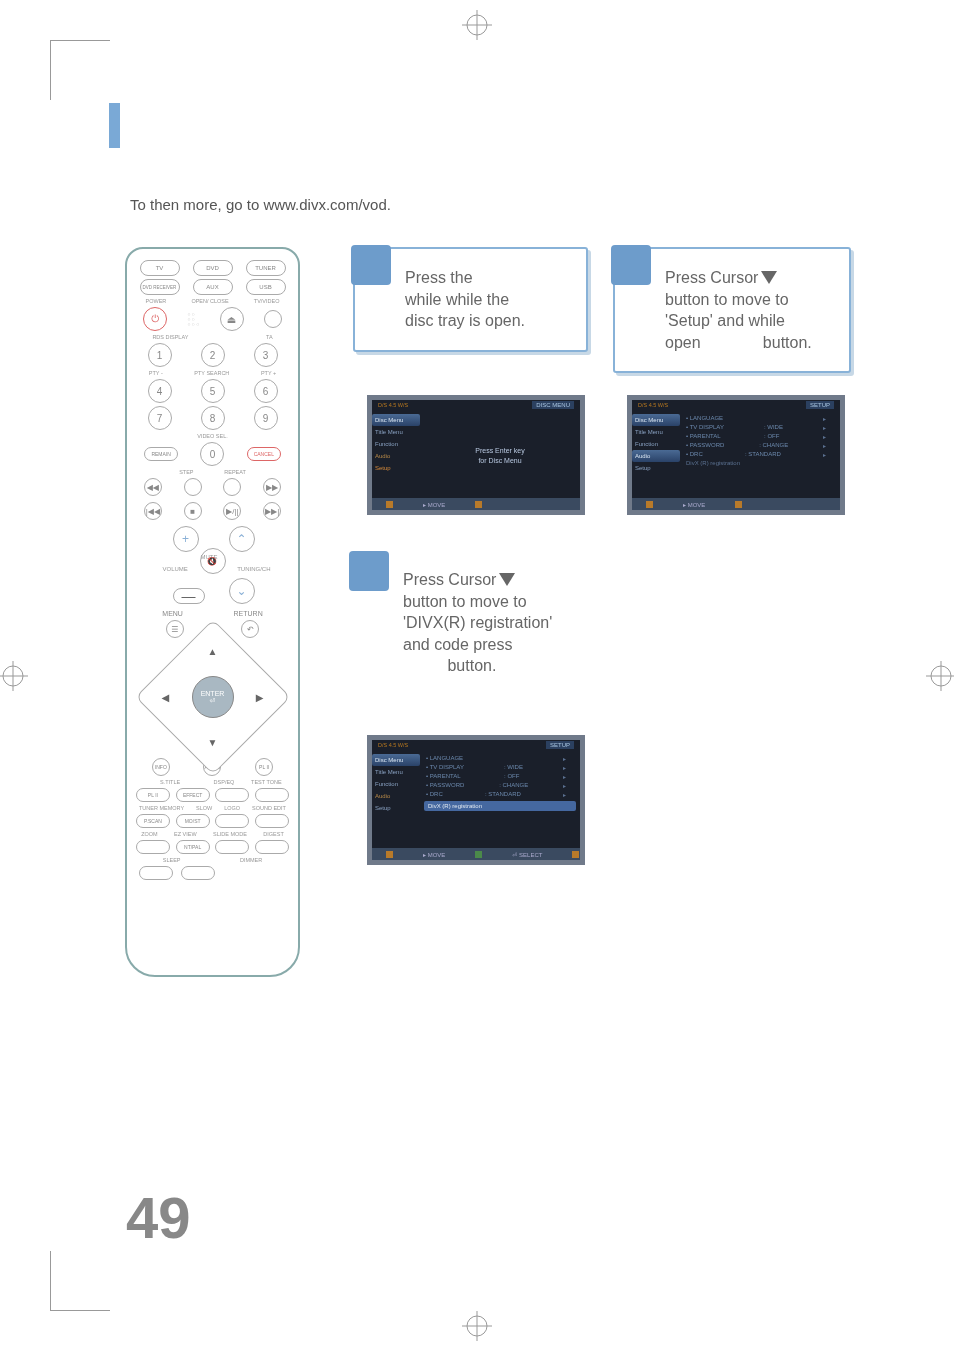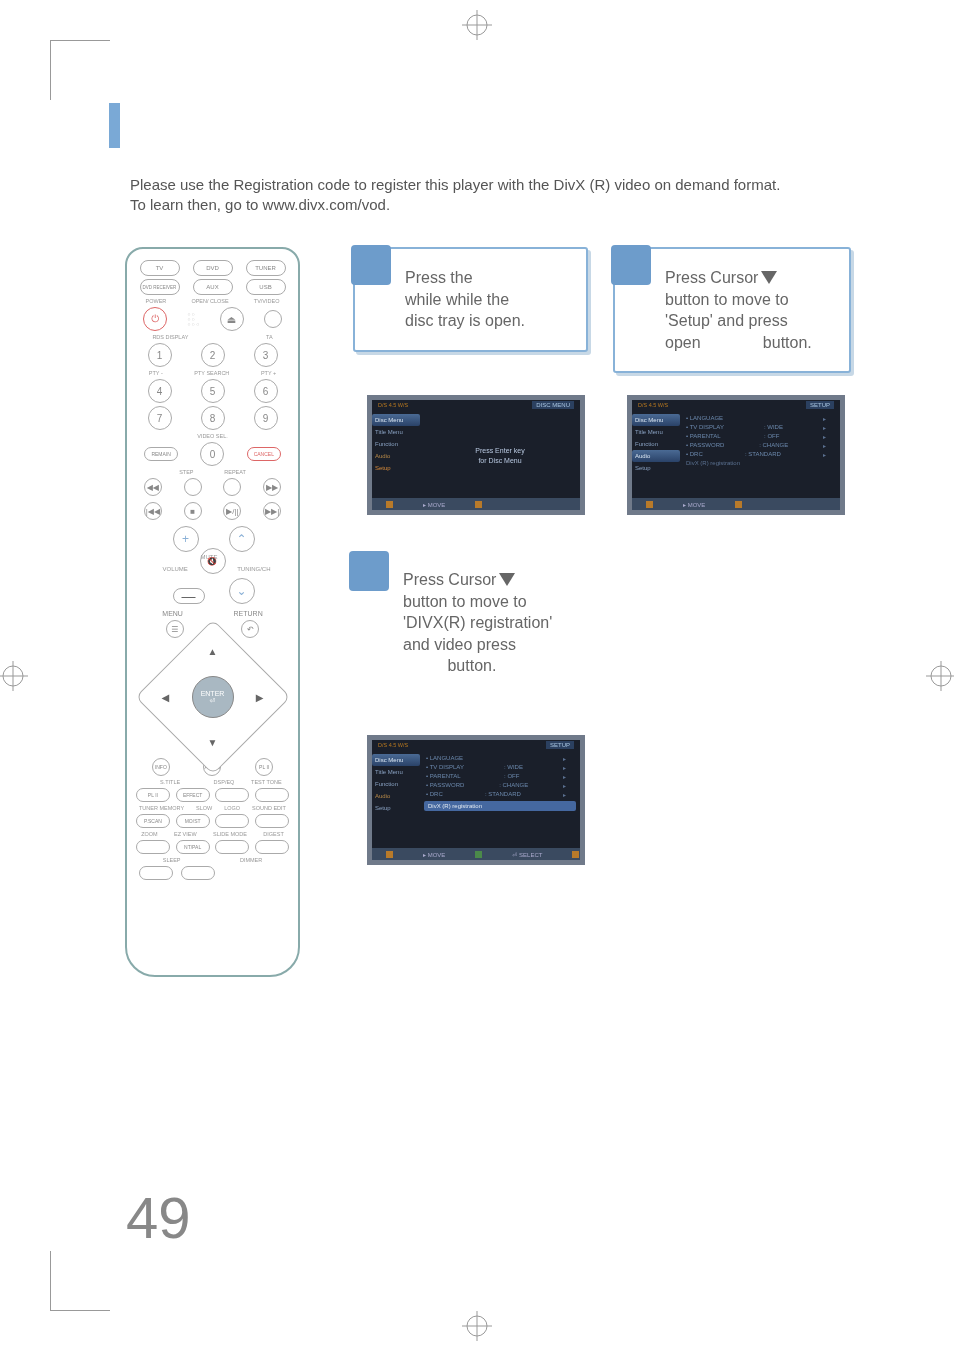--- a/index.html
+++ b/index.html
@@ -234,21 +234,21 @@
     border-top: 13px solid #666;
     vertical-align: -1px;
     margin-left: 3px;
   }
   .page-number {
     position: absolute;
     left: 126px;
     bottom: 100px;
     font-size: 58px;
     color: #888;
-    font-weight: 400;
+    font-weight: 700;
   }
 </style>
 </head>
 <body>
 
 <svg class="registration-mark reg-top" viewBox="0 0 30 30">
     <circle cx="15" cy="15" r="10" fill="none" stroke="#999"></circle>
     <line x1="15" y1="0" x2="15" y2="30" stroke="#999"></line>
     <line x1="0" y1="15" x2="30" y2="15" stroke="#999"></line>
   </svg>
@@ -267,22 +267,22 @@
     <line x1="15" y1="0" x2="15" y2="30" stroke="#999"></line>
     <line x1="0" y1="15" x2="30" y2="15" stroke="#999"></line>
   </svg>
 
 <div class="corner-top"></div>
 <div class="corner-bottom"></div>
 
 <div class="accent-bar"></div>
 
 <div class="intro">
-  <span>Please use the Registration code to register this player with the DivX (R) video on demand format.</span><br>
-  <span>To learn then, go to www.divx.com/vod.</span>
+  <br>
+  <span>To then more, go to www.divx.com/vod.</span>
 </div>
 
 <div class="remote">
   <div class="row">
     <span class="pill">TV</span>
     <span class="pill">DVD</span>
     <span class="pill">TUNER</span>
   </div>
   <div class="row">
     <span class="pill" style="font-size:4.5px">DVD RECEIVER</span>
@@ -442,30 +442,30 @@
   <div class="step-badge"></div>
   <span>Press the</span><br>
   <span>while while the</span><br>
   <span>disc tray is open.</span>
 </div>
 
 <div class="step-box" style="left:613px; top:247px; width:238px;">
   <div class="step-badge"></div>
   <span>Press Cursor</span><span class="triangle-down"></span><br>
   <span>button to move to</span><br>
-  <span>'Setup' and press</span><br>
+  <span>'Setup' and while</span><br>
   <span>open</span>&nbsp;&nbsp;&nbsp;&nbsp;&nbsp;&nbsp;&nbsp;&nbsp;&nbsp;&nbsp;&nbsp;&nbsp;&nbsp;&nbsp;<span>button.</span>
 </div>
 
 <div class="step-box" style="left:353px; top:555px; width:260px; border:none; box-shadow:none; padding:14px 14px 14px 50px;">
   <div class="step-badge"></div>
   <span>Press Cursor</span><span class="triangle-down"></span><br>
   <span>button to move to</span><br>
   <span>'DIVX(R) registration'</span><br>
-  <span>and video press</span><br>
+  <span>and code press</span><br>
   &nbsp;&nbsp;&nbsp;&nbsp;&nbsp;&nbsp;&nbsp;&nbsp;&nbsp;&nbsp;<span>button.</span>
 </div>
 
 <div class="screenshot" style="left:367px; top:395px;">
   <div class="title-left">D/S 4.5 W/S</div>
   <div class="title-right">DISC MENU</div>
   <div class="sidebar">
     <div class="hi">Disc Menu</div>
     <div>Title Menu</div>
     <div>Function</div>

